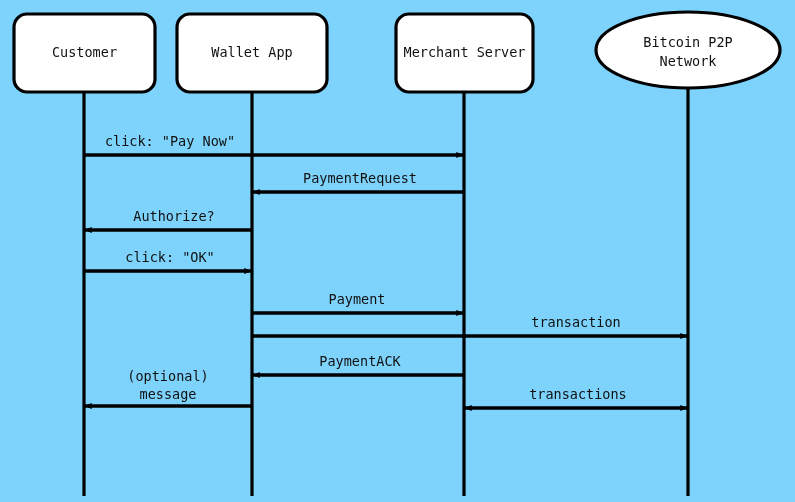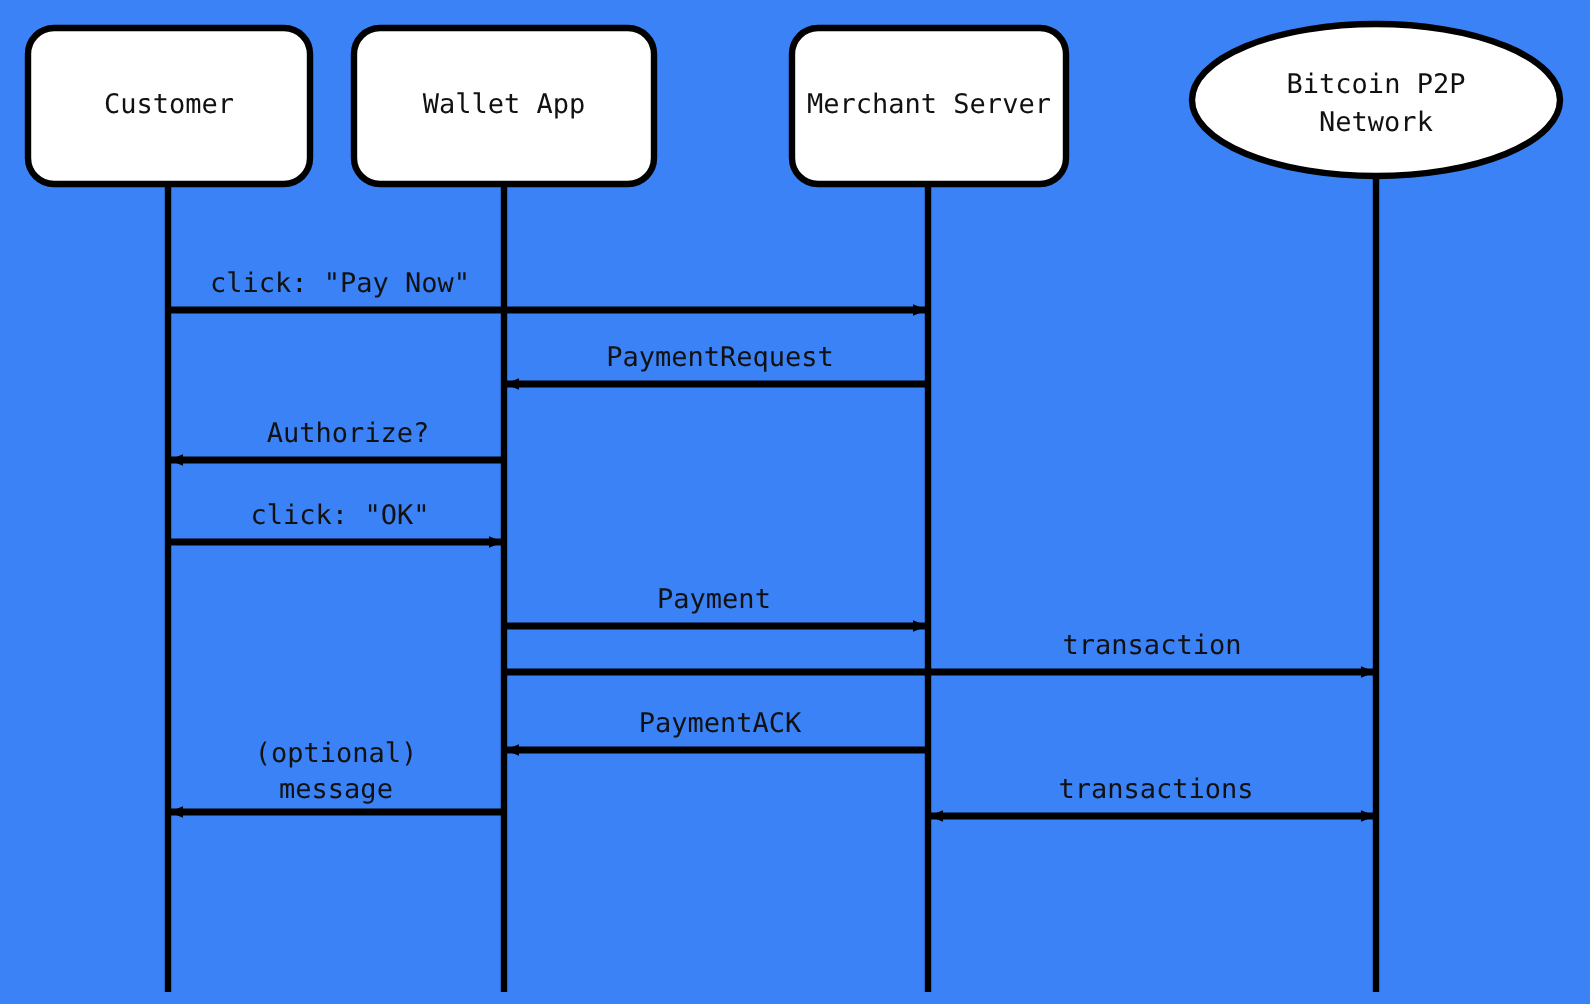--- a/index.html
+++ b/index.html
@@ -8,21 +8,21 @@
     padding: 0;
     background: #ffffff;
   }
   body {
     font-family: "DejaVu Sans Mono", monospace;
   }
   #diagram-root {
     position: relative;
     width: 795px;
     height: 502px;
-    background: #3b82f6;
+    background: #7dd3fc;
     overflow: hidden;
   }
   svg#seq-svg {
     display: block;
     width: 795px;
     height: 502px;
   }
   .participant-shape {
     fill: #ffffff;
     stroke: #000000;

